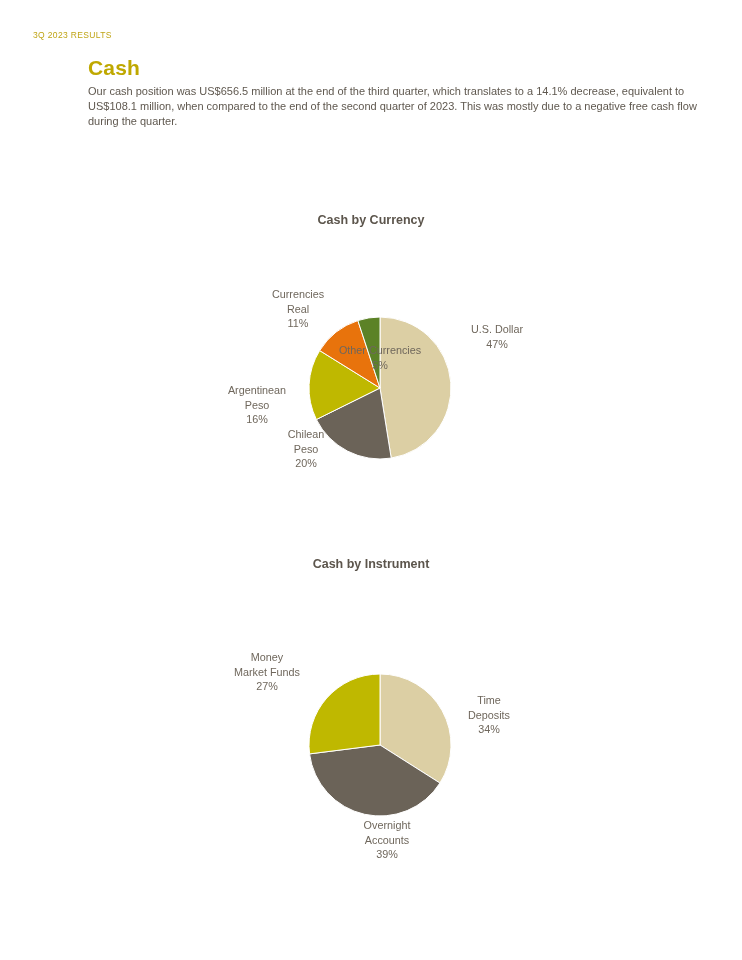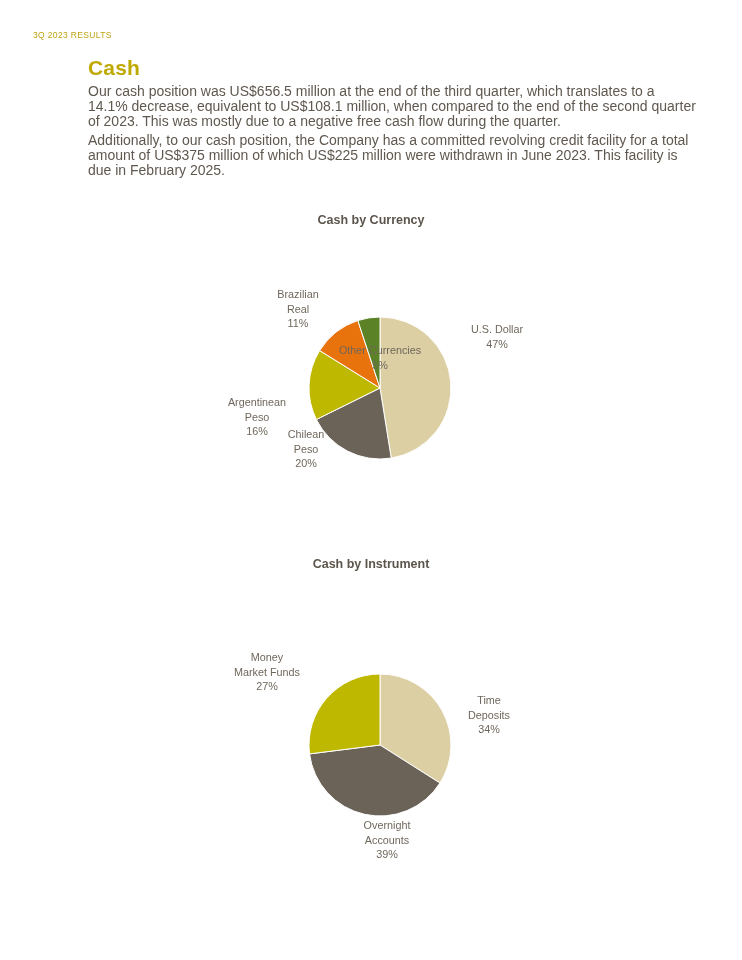--- a/index.html
+++ b/index.html
@@ -37,21 +37,21 @@
     top: 56px;
     font-size: 21px;
     font-weight: bold;
     color: #bfa800;
     letter-spacing: 0.2px;
   }
   .body-copy {
     position: absolute;
     left: 88px;
     width: 610px;
-    font-size: 14px;
+    font-size: 11px;
     line-height: 15.2px;
     color: #5f584f;
     text-align: left;
   }
   .para-1 { top: 84px; }
   .para-2 { top: 133px; }
 
   .chart-block { position: absolute; left: 0; width: 742px; }
   .chart-title {
     text-align: center;
@@ -74,48 +74,47 @@
 </head>
 <body>
 
 <div class="page">
 
   <div class="kicker">3Q 2023 RESULTS</div>
 
   <div class="page-title">Cash</div>
 
   <div class="body-copy para-1">Our cash position was US$656.5 million at the end of the third quarter, which translates to a 14.1% decrease, equivalent to US$108.1 million, when compared to the end of the second quarter of 2023. This was mostly due to a negative free cash flow during the quarter.</div>
-  <div class="body-copy para-2">Additionally, to our cash position, the Company has a committed revolving credit facility for a total amount of US$375 million of which US$225 million were withdrawn in June 2023. This facility is due in February 2025.</div>
 
   <div class="chart-block" style="top:213px;">
     <div class="chart-title">Cash by Currency</div>
     <div class="chart-canvas" id="canvas-0" style="height:270px;">
         <svg class="pie-svg" width="742" height="270">
           <path d="M 380 161 L 380 90 A 71 71 0 0 1 391.2180991141079 231.108161096024 Z" fill="#dccfa4" stroke="#ffffff" stroke-width="1"></path>
           <path d="M 380 161 L 391.2180991141079 231.108161096024 A 71 71 0 0 1 316.38444202531514 192.52872949501 Z" fill="#6b6358" stroke="#ffffff" stroke-width="1"></path>
           <path d="M 380 161 L 316.38444202531514 192.52872949501 A 71 71 0 0 1 319.66949447358445 123.56699179965435 Z" fill="#bfb800" stroke="#ffffff" stroke-width="1"></path>
           <path d="M 380 161 L 319.66949447358445 123.56699179965435 A 71 71 0 0 1 357.84562535540744 93.54495064039287 Z" fill="#e8730c" stroke="#ffffff" stroke-width="1"></path>
           <path d="M 380 161 L 357.84562535540744 93.54495064039287 A 71 71 0 0 1 380 90 Z" fill="#5c8227" stroke="#ffffff" stroke-width="1"></path>
         </svg>
         <div class="pie-label" style="left: 497px; top: 95px; transform: translateX(-50%);">
           <span style="display: block;">U.S. Dollar</span>
           <span class="lbl-pct">47%</span>
         </div>
         <div class="pie-label" style="left: 306px; top: 200px; transform: translateX(-50%);">
           <span style="display: block;">Chilean</span>
           <span style="display: block;">Peso</span>
           <span class="lbl-pct">20%</span>
         </div>
-        <div class="pie-label" style="left: 257px; top: 168px; transform: translateX(-50%);">
+        <div class="pie-label" style="left: 257px; top: 156px; transform: translateX(-50%);">
           <span style="display: block;">Argentinean</span>
           <span style="display: block;">Peso</span>
           <span class="lbl-pct">16%</span>
         </div>
         <div class="pie-label" style="left: 298px; top: 60px; transform: translateX(-50%);">
-          <span style="display: block;">Brazilian</span>
+          <span style="display: block;">Currencies</span>
           <span style="display: block;">Real</span>
           <span class="lbl-pct">11%</span>
         </div>
         <div class="pie-label" style="left: 380px; top: 68px; transform: translateX(-50%); margin-top: 48px;">
           <span style="display: block;">Other Currencies</span>
           <span class="lbl-pct">5%</span>
         </div>
       </div>
   </div>
 

